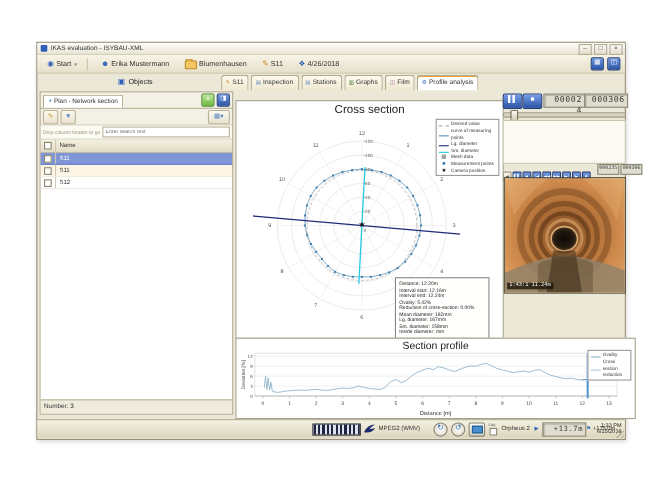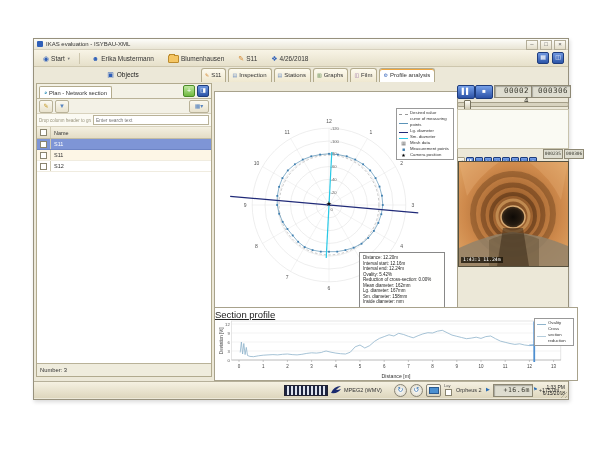--- a/index.html
+++ b/index.html
@@ -59,21 +59,21 @@
   .lfooter{height:12px;border-top:1px solid #b9b298;display:flex;align-items:center;font-size:5.8px;padding-left:3px;background:#efecdd;}
   
   .chartbox{position:absolute;background:#fff;border:1px solid #a8a28c;}
   .cstitle{position:absolute;top:2px;width:100%;text-align:center;font-size:10.5px;color:#222;}
   .legendbox{position:absolute;background:#fff;border:0.5px solid #999;font-size:4.3px;padding:1px 2px;line-height:6px;}
   .lg-row{display:flex;align-items:center;gap:2px;}
   .lg-sym{width:9px;display:inline-block;text-align:center;flex:0 0 9px;}
   .infobox{position:absolute;background:#fffffe;border:1px solid #888;font-size:4.5px;line-height:5.5px;padding:2px 3px;color:#222;}
   .ylab{position:absolute;font-size:4.5px;color:#444;transform:rotate(-90deg);transform-origin:left top;white-space:nowrap;}
   .xlab{position:absolute;width:100%;text-align:center;font-size:5.2px;color:#333;}
-  .sptitle{position:absolute;top:1px;width:100%;font-size:9.5px;color:#222;text-decoration:underline;}
+  .sptitle{position:absolute;top:1px;width:100%;text-align:center;font-size:9.5px;color:#222;}
   
   .vbtn{position:absolute;height:12px;background:linear-gradient(#76a0e8,#2b52a6);border:1px solid #1e3c7c;border-radius:2px;
     color:#fff;text-align:center;font-size:6px;line-height:11px;}
   .lcd{position:absolute;height:11px;background:#deddd0;border:1px solid #8d8874;box-shadow:inset 1px 1px 1px rgba(0,0,0,.25);
     font-family:"DejaVu Sans Mono",monospace;font-size:7.5px;line-height:10px;color:#3a3a30;text-align:right;padding:0 2px;letter-spacing:.5px;}
   .slider{position:absolute;height:3px;background:#d8d3bf;border:1px solid #a49e87;border-radius:2px;}
   .thumb{position:absolute;width:5px;height:8px;top:-3px;background:linear-gradient(#fdfcf6,#cfc9b2);border:1px solid #77725e;border-radius:1px;}
   .vwhite{position:absolute;background:#fafaf3;border:1px solid #c8c3ad;}
   .mbtn{width:8px;height:9px;background:linear-gradient(#76a0e8,#2b52a6);border:1px solid #1e3c7c;border-radius:1px;
     color:#fff;font-size:4px;line-height:8px;text-align:center;margin-right:1px;display:inline-block;box-sizing:border-box;}
@@ -293,20 +293,21 @@
           <rect x="66.54247429254858" y="85.21999999999998" width="1.8" height="1.8" fill="#3f7fb0"></rect>
           <rect x="71.91745073792373" y="77.54373810325166" width="1.8" height="1.8" fill="#3f7fb0"></rect>
           <rect x="78.955122173451" y="71.4077191815199" width="1.8" height="1.8" fill="#3f7fb0"></rect>
           <rect x="86.85999999999997" y="66.65098680939266" width="1.8" height="1.8" fill="#3f7fb0"></rect>
           <rect x="95.36967576999733" y="63.386334538458506" width="1.8" height="1.8" fill="#3f7fb0"></rect>
           <rect x="104.20921330345311" y="61.67784304577496" width="1.8" height="1.8" fill="#3f7fb0"></rect>
           <line x1="116.78008599562517" y1="59.95279911383703" x2="111.21991400437484" y2="166.04720088616295" stroke="#29c9e6" stroke-width="1.2"></line>
           <line x1="203.2590449490204" y1="120.80915455019017" x2="15.177485949298841" y2="104.35415031943234" stroke="#202a78" stroke-width="1.2"></line>
           <text x="114" y="114" font-size="7" text-anchor="middle" fill="#111">★</text>
         </svg>
+    <div class="cstitle">Cross section</div>
     <div class="legendbox" style="right:3px;top:16px;width:52px;">
       <div class="lg-row">
             <span class="lg-sym" id="cs-sym-0" style="border-top: 1px dashed rgb(153, 153, 153); height: 0px; margin-top: 3px;"></span>
             <span>Desired value</span>
           </div>
       <div class="lg-row">
             <span class="lg-sym" id="cs-sym-1" style="border-top: 1.2px solid rgb(91, 147, 184); height: 0px; margin-top: 3px;"></span>
             <span style="width:38px;">curve of measuring points</span>
           </div>
       <div class="lg-row">
@@ -454,21 +455,21 @@
     <span class="abs" style="left:310px;top:5px;">MPEG2 (WMV)</span>
     <span class="roundbtn" style="left:360px;">↻</span>
     <span class="roundbtn" style="left:376px;">↺</span>
     <span class="abs" style="left:392px;top:2px;width:13px;height:11px;border:1px solid #8a8576;border-radius:2px;background:linear-gradient(#fdfcf6,#d8d3bf);">
       <span class="abs" style="left:2px;top:2px;width:8px;height:5px;background:#4a8fd0;border:1px solid #2a5a90;"></span>
     </span>
     <span class="abs" style="left:410px;top:1px;font-size:4px;color:#555;">Lay</span>
     <span class="abs cb" style="left:411px;top:7px;"></span>
     <span class="abs" style="left:422px;top:5px;">Orpheus 2</span>
     <span class="abs" style="left:452px;top:4px;font-size:5px;color:#2a6db5;">▶</span>
-    <span class="lcd" style="left:459px;top:2px;width:34px;font-size:6.5px;">+16.6m</span>
+    <span class="lcd" style="left:459px;top:2px;width:34px;font-size:6.5px;">+13.7m</span>
     <span class="abs" style="left:499px;top:4px;font-size:5px;color:#2a6db5;">⚑</span>
     <span class="abs" style="left:505px;top:5px;font-size:5.2px;">+175.0m</span>
     <span class="clock">
       <div>1:33 PM</div>
       <div>6/15/2018</div>
     </span>
   </div>
   <div class="grip"></div>
 </div>
 </div>

